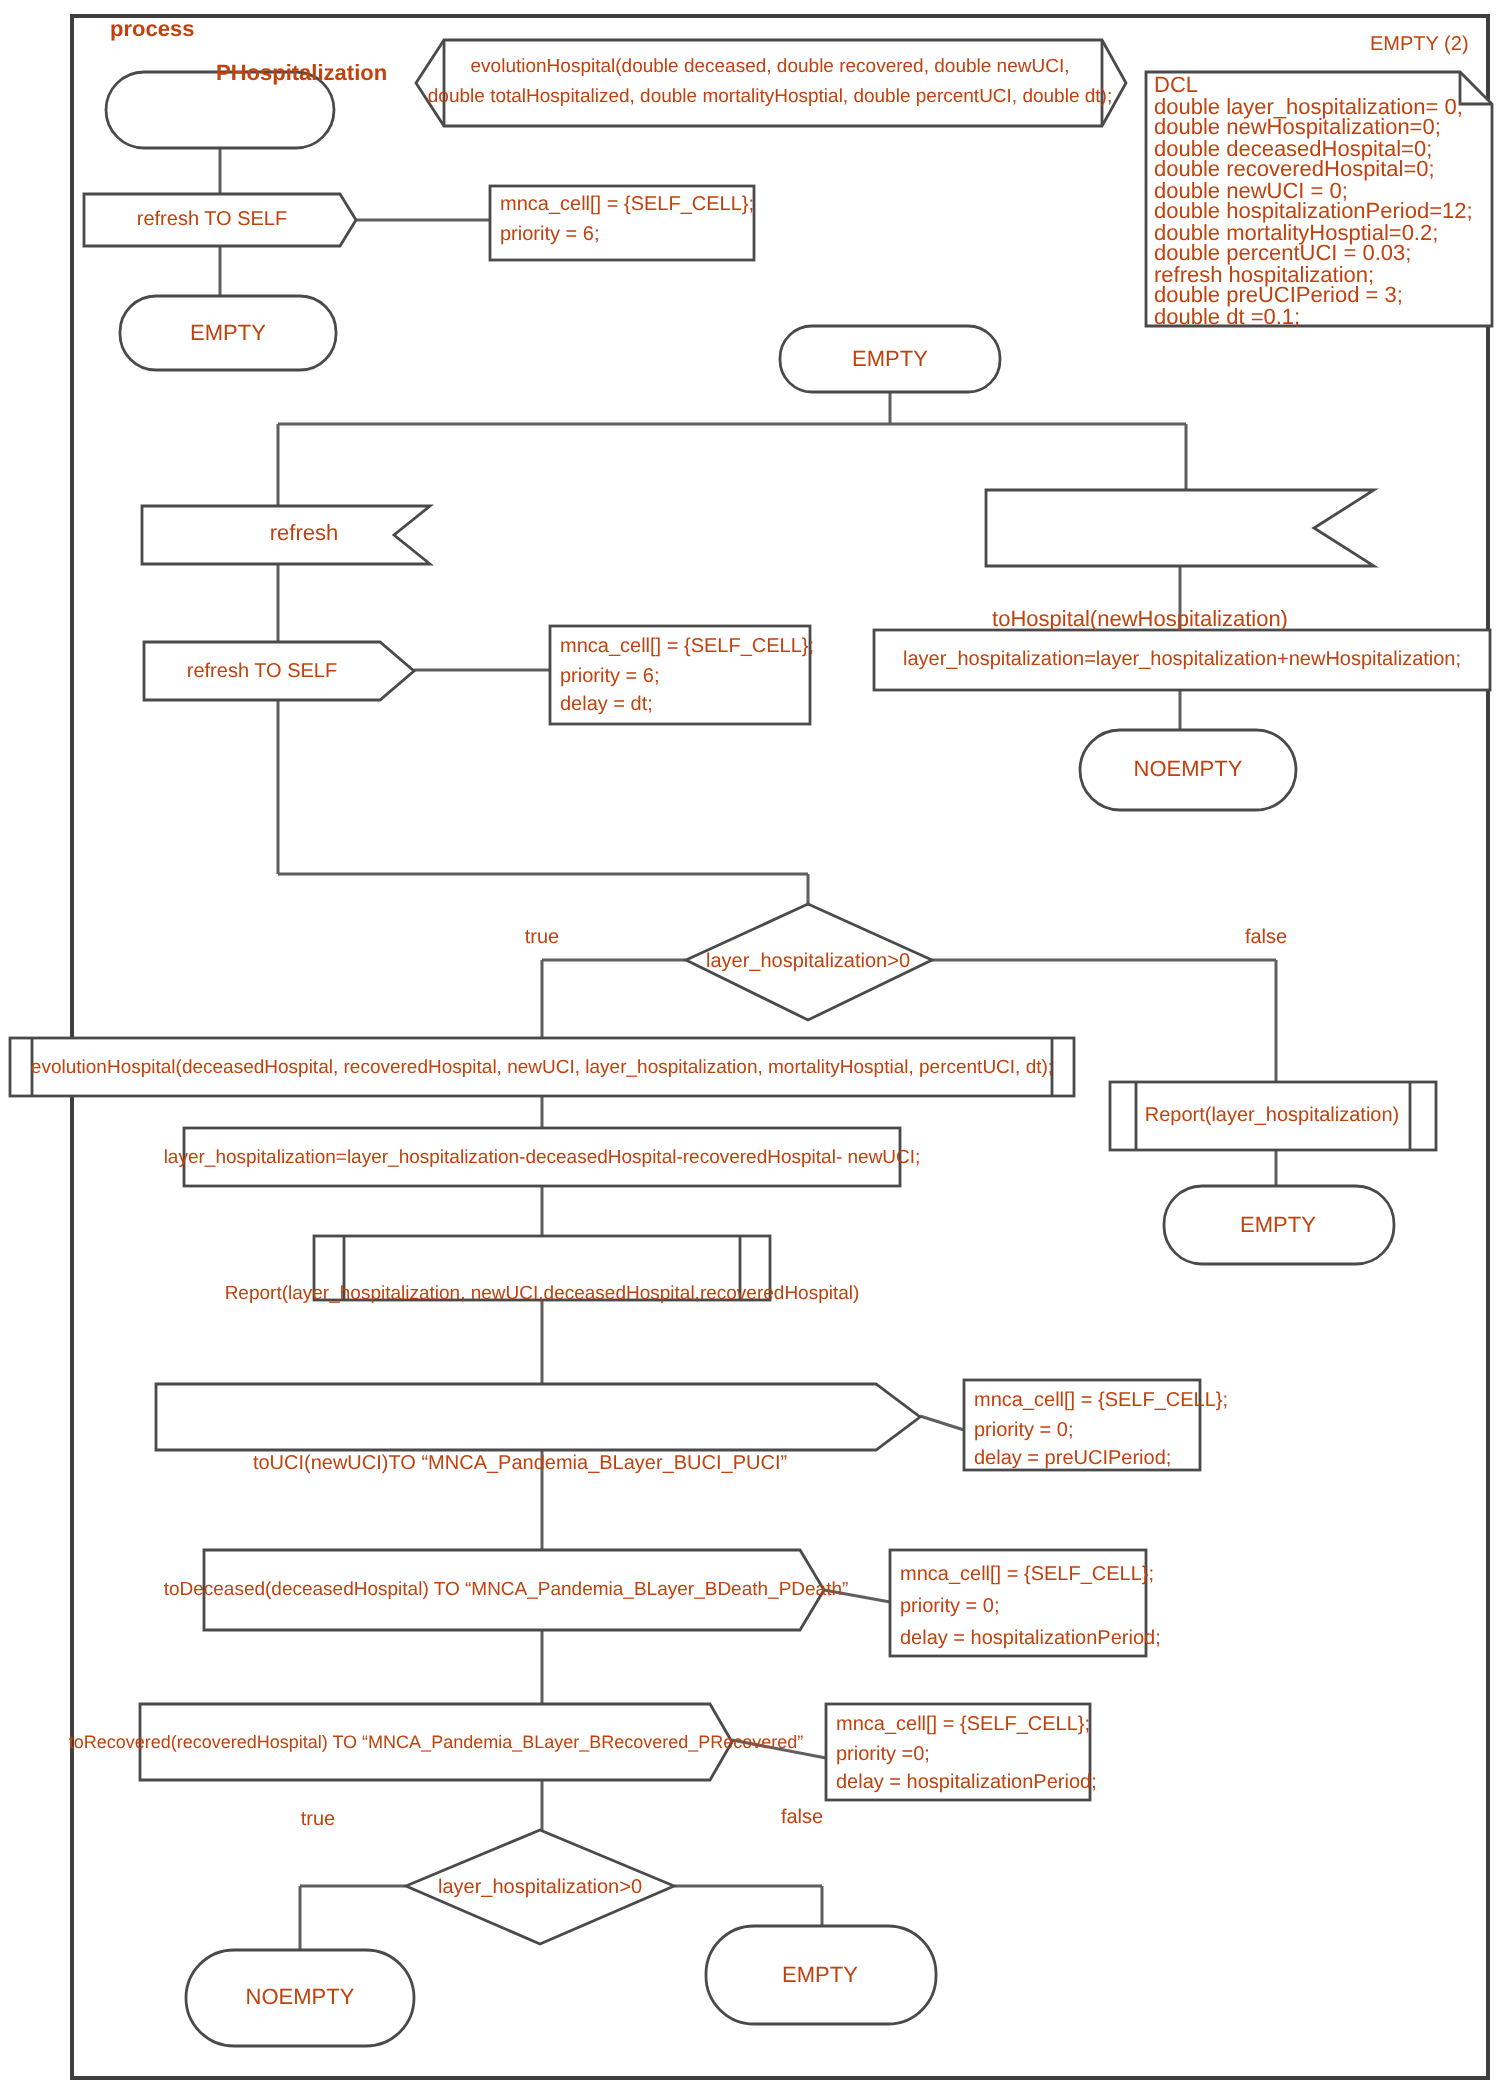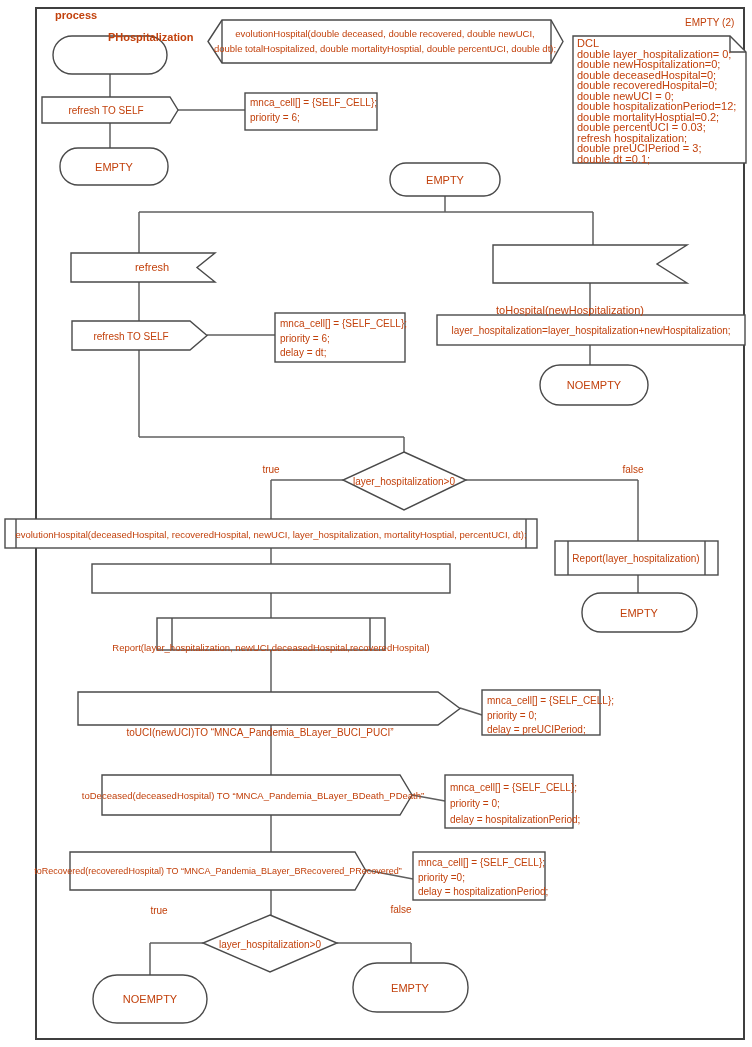--- a/index.html
+++ b/index.html
@@ -173,20 +173,21 @@
 </div>
 <div class="lbl s11" style="left:570px;top:264px;margin-top:46px;">toHospital(newHospitalization)</div>
 <div class="lbl" style="left:591px;top:330px;">layer_hospitalization=layer_hospitalization+newHospitalization;</div>
 <div class="lbl s11" style="left:594px;top:385px;">NOEMPTY</div>
 
 <div class="lbl" style="left:404px;top:481px;">layer_hospitalization&gt;0</div>
 <div class="lbl" style="left:271px;top:469px;">true</div>
 <div class="lbl" style="left:633px;top:469px;">false</div>
 
 <div class="lbl s95" style="left:271px;top:534px;">evolutionHospital(deceasedHospital, recoveredHospital, newUCI, layer_hospitalization, mortalityHosptial, percentUCI, dt);</div>
+<div class="lbl s95" style="left:271px;top:579px;">layer_hospitalization=layer_hospitalization-deceasedHospital-recoveredHospital- newUCI;</div>
 <div class="lbl s95" style="left:271px;top:647px;">Report(layer_hospitalization, newUCI,deceasedHospital,recoveredHospital)</div>
 
 <div class="lbl" style="left:636px;top:558px;">Report(layer_hospitalization)</div>
 <div class="lbl s11" style="left:639px;top:613px;">EMPTY</div>
 
 <div class="lbl" style="left:260px;top:732px;">toUCI(newUCI)TO “MNCA_Pandemia_BLayer_BUCI_PUCI”</div>
 <div class="cmt" style="left:487px;top:694px;">
   <div>mnca_cell[] = {SELF_CELL};</div>
   <div>priority = 0;</div>
   <div>delay = preUCIPeriod;</div>

